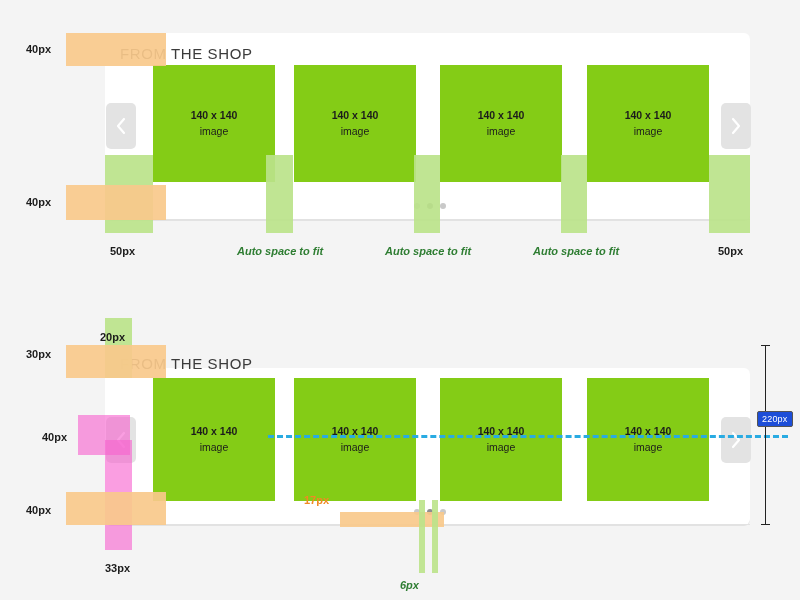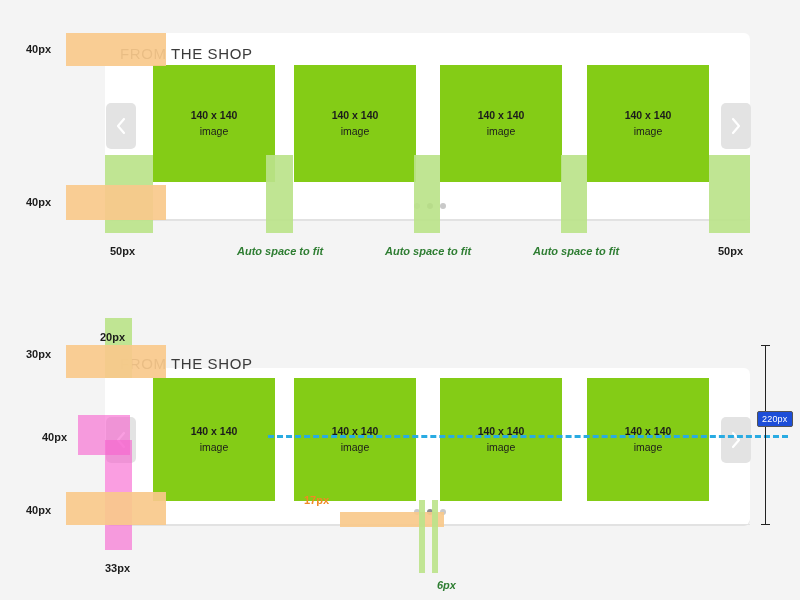--- a/index.html
+++ b/index.html
@@ -241,15 +241,15 @@
 
   <div class="v-rule" style="left:765px; top:345px; height:180px;"></div>
   <div class="badge" style="left:757px; top:411px;">220px</div>
 
   <div class="lbl" style="left:100px; top:303px;margin-top:28px;">20px</div>
   <div class="lbl" style="left:26px; top:348px;">30px</div>
   <div class="lbl" style="left:42px; top:431px;">40px</div>
   <div class="lbl" style="left:26px; top:504px;">40px</div>
   <div class="lbl" style="left:105px; top:554px;margin-top:8px;">33px</div>
   <div class="lbl lbl-orange" style="left:304px; top:494px;">17px</div>
-  <div class="lbl lbl-green" style="left:437px; top:579px;">6px</div>
+  <div class="lbl lbl-green" style="left:400px; top:579px;">6px</div>
 
 </div>
 
 </body></html>

